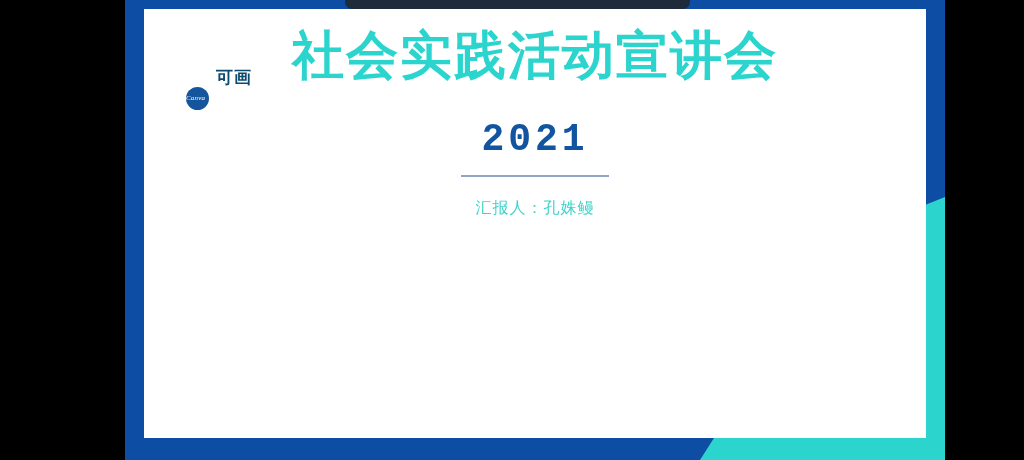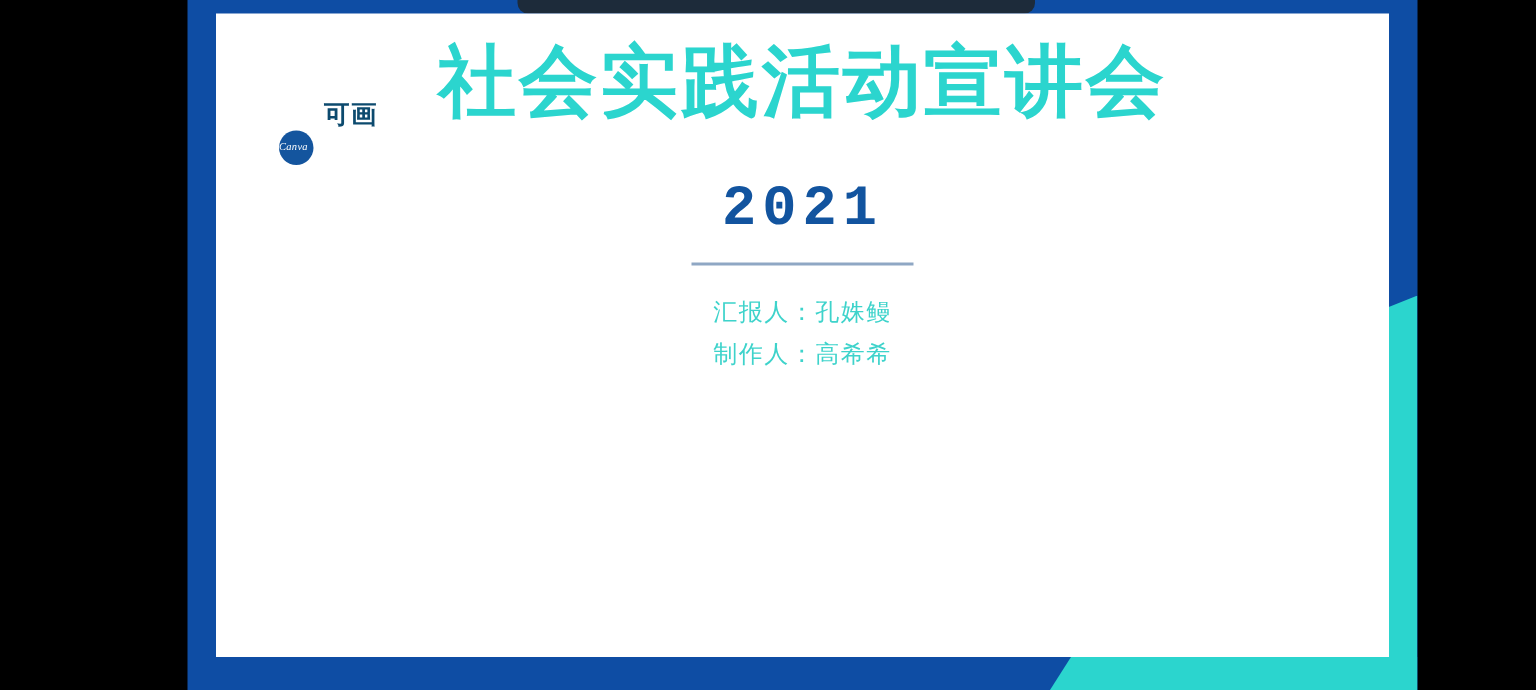--- a/index.html
+++ b/index.html
@@ -131,19 +131,18 @@
         </div>
         <div class="logo-cn">可画</div>
       </div>
 
       <div class="deck">
         <div class="title-line title-2">社会实践活动宣讲会</div>
         <div class="year">2021</div>
         <div class="divider"></div>
         <div class="credits">
           <div class="credit-line">汇报人：孔姝鳗</div>
-          <div class="credit-line">制作人：高希希</div>
         </div>
       </div>
 
     </div>
   </div>
 </div>
 
 </body></html>

